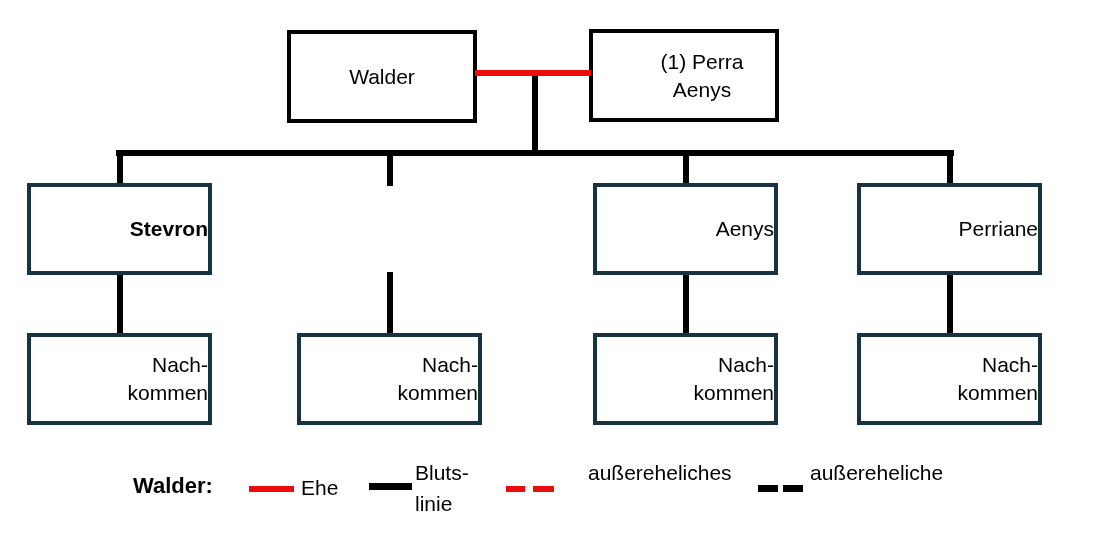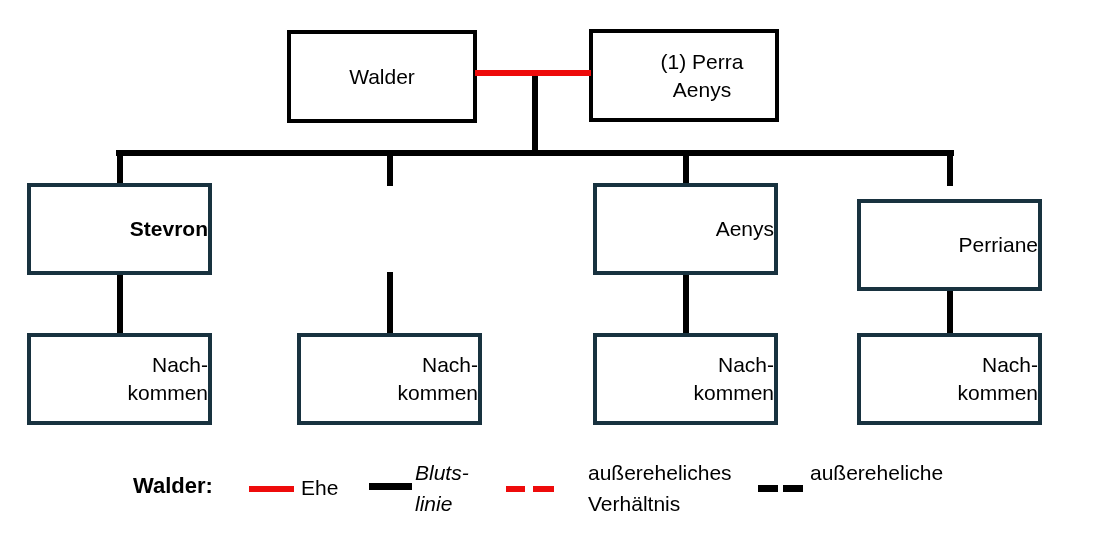--- a/index.html
+++ b/index.html
@@ -81,21 +81,21 @@
     <span>(1) Perra</span>
     <span>Aenys</span>
   </div>
 
   <div class="box child bold" style="left:27px; top:183px;">
     <span>Stevron</span>
   </div>
   <div class="box child" style="left:593px; top:183px;">
     <span>Aenys</span>
   </div>
-  <div class="box child" style="left:857px; top:183px;margin-top:16px;">
+  <div class="box child" style="left:857px; top:183px;">
     <span>Perriane</span>
   </div>
 
   <div class="box child" style="left:27px; top:333px;">
     <span>Nach-</span>
     <span>kommen</span>
   </div>
   <div class="box child" style="left:297px; top:333px;">
     <span>Nach-</span>
     <span>kommen</span>
@@ -116,32 +116,31 @@
       <div class="dash red" style="width:45px;"></div>
     </div>
     <div class="legend-label" style="left:301px; top:472px;">
       <span>Ehe</span>
       <span></span>
     </div>
 
     <div class="swatch" style="left:369px; top:483px; height:7px;">
       <div class="dash black" style="width:43px;"></div>
     </div>
-    <div class="legend-label" style="left:415px; top:457px;font-style:italic;">
+    <div class="legend-label" style="left:415px; top:457px;">
       <span>Bluts-</span>
       <span>linie</span>
     </div>
 
     <div class="swatch" style="left:506px; top:486px; height:6px;">
       <div class="dash red" style="width:19px; margin-right:8px;"></div>
       <div class="dash red" style="width:21px;"></div>
     </div>
     <div class="legend-label" style="left:563px; top:457px;margin-left:25px;">
       <span>außereheliches</span>
-      <span>Verhältnis</span>
     </div>
 
     <div class="swatch" style="left:758px; top:485px; height:7px;">
       <div class="dash black" style="width:20px; margin-right:5px;"></div>
       <div class="dash black" style="width:20px;"></div>
     </div>
     <div class="legend-label" style="left:810px; top:457px;text-align:right;">
       <span>außereheliche</span>
     </div>
   </div>

